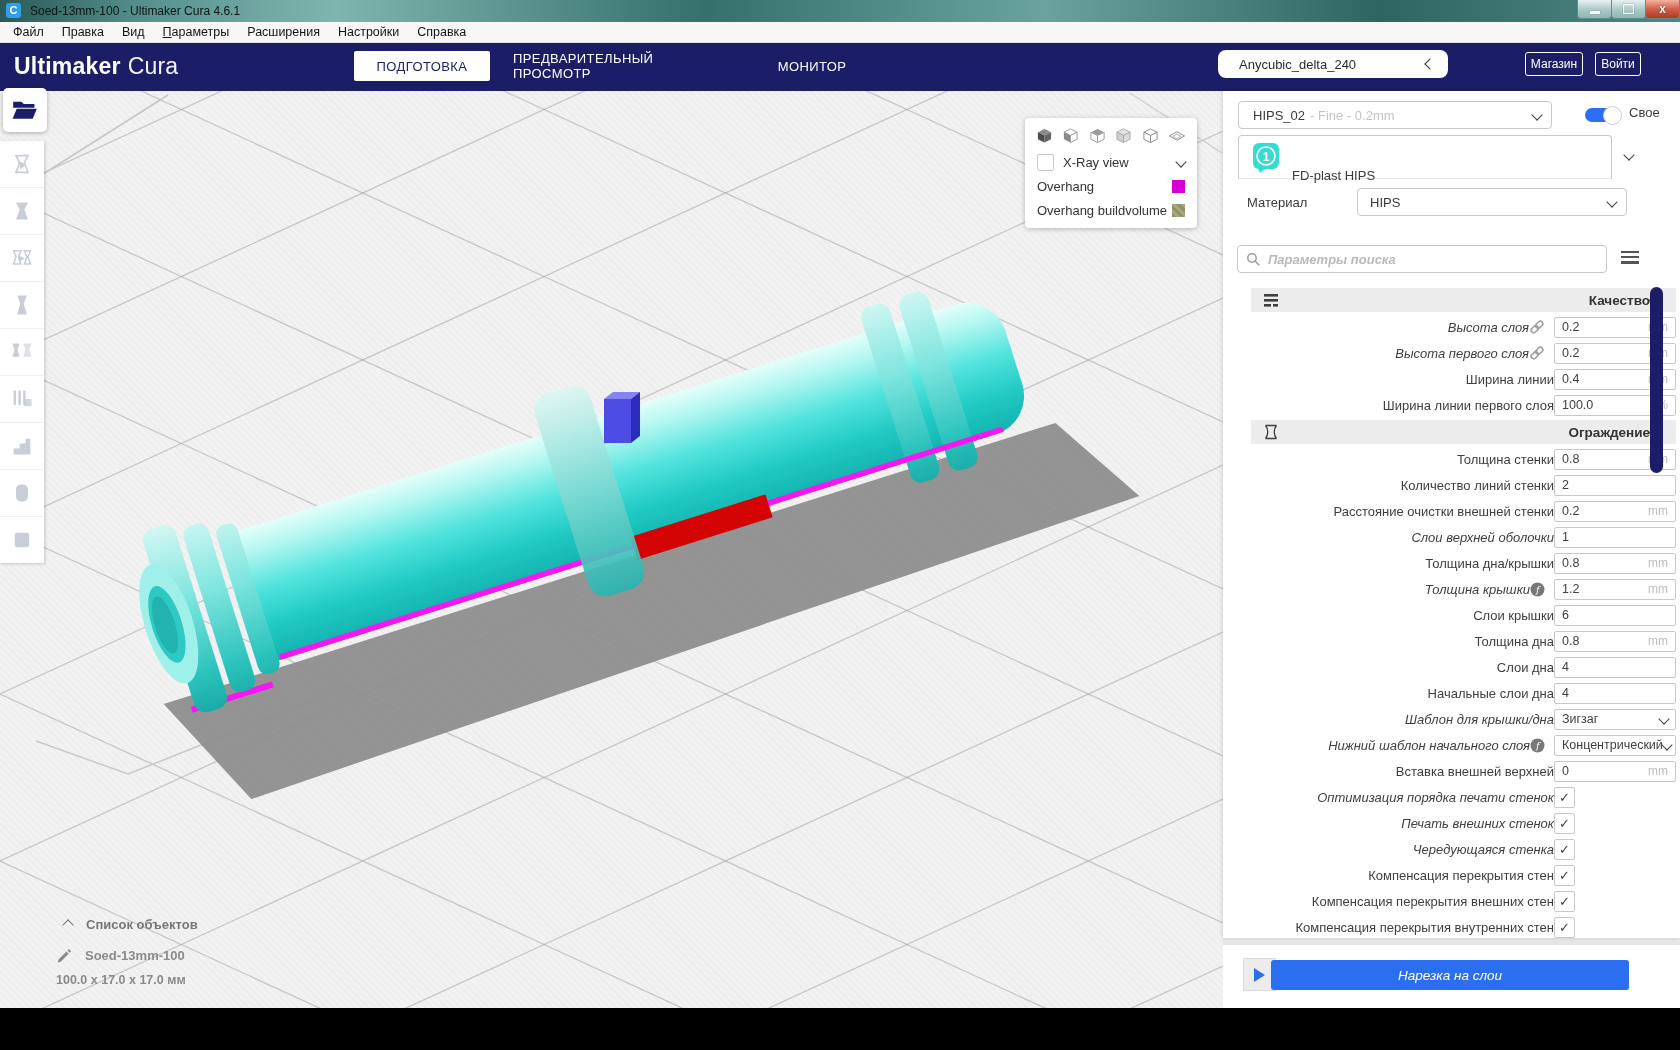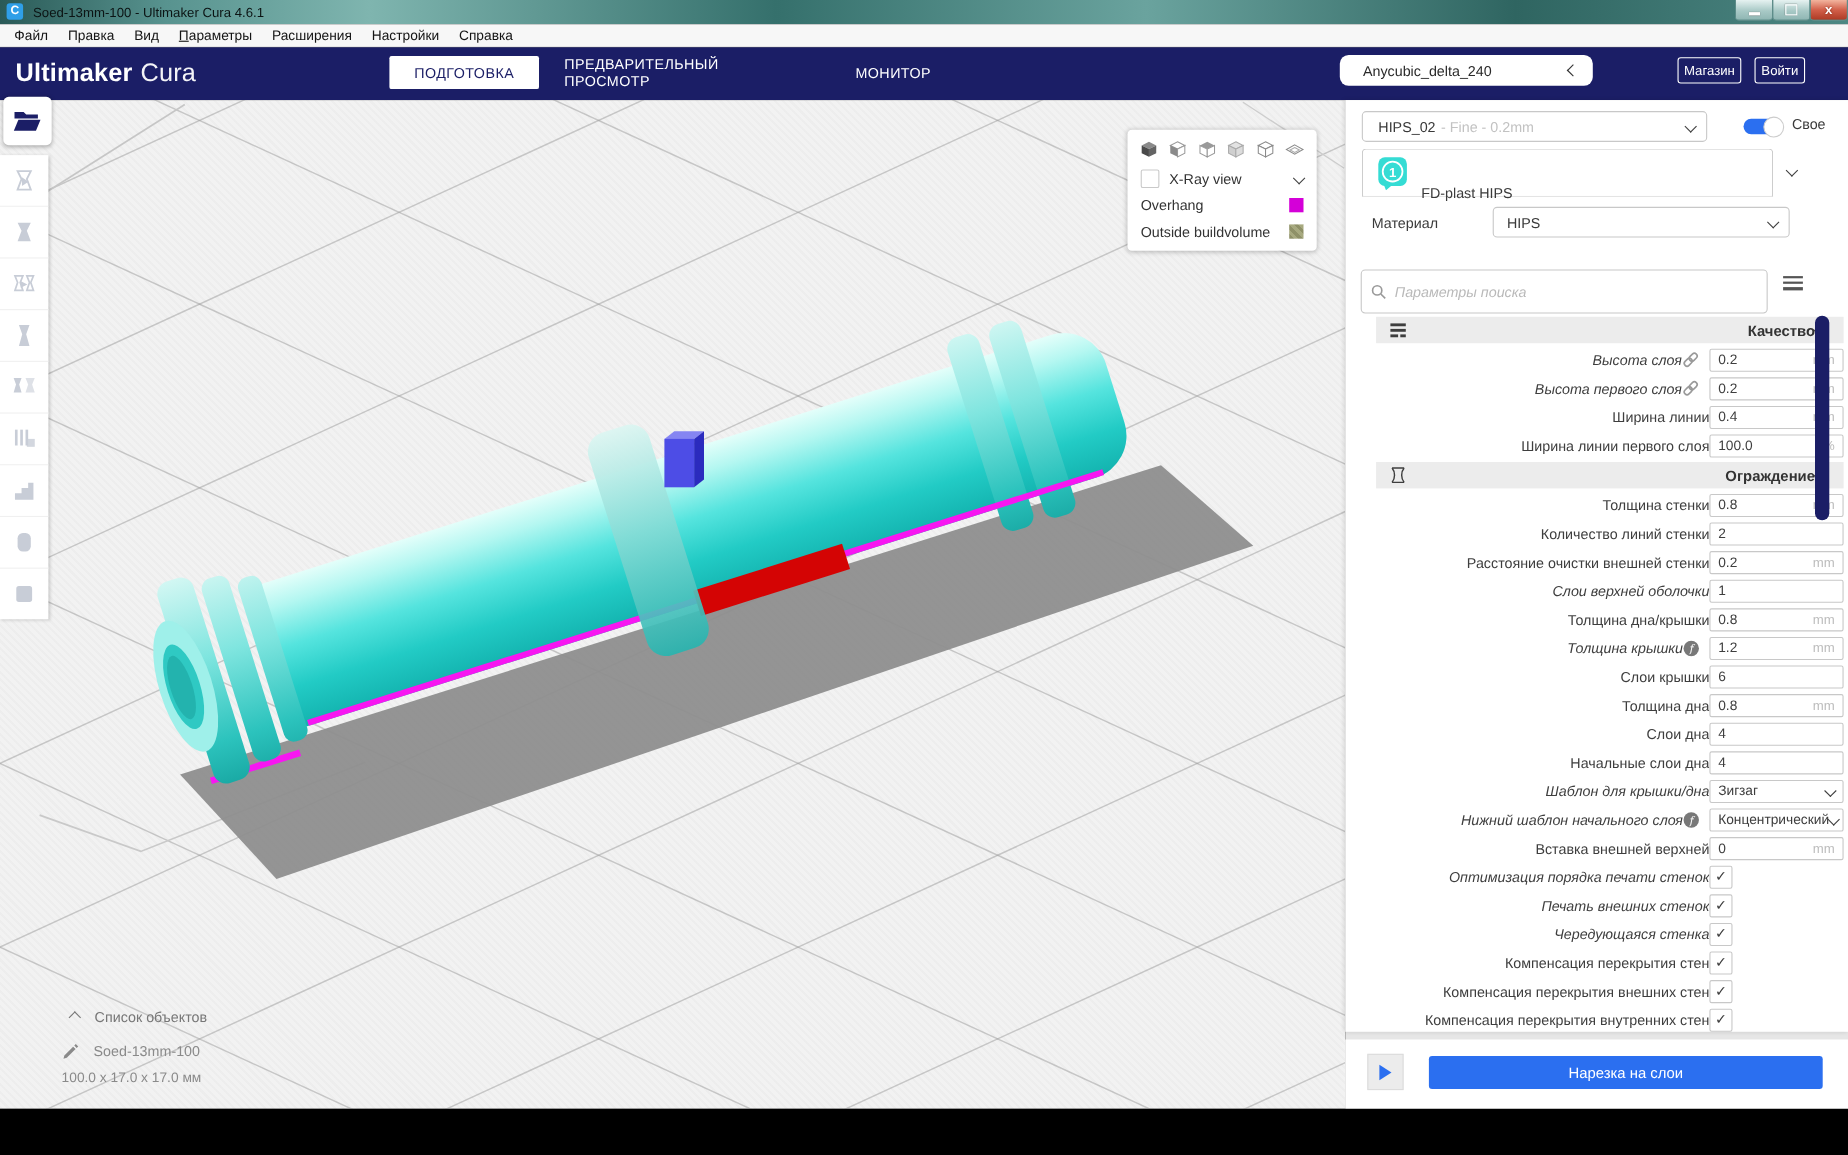--- a/index.html
+++ b/index.html
@@ -55,36 +55,36 @@
   
   .view-panel{left:1025px;top:118px;width:172px;background:#fff;border-radius:4px;
     box-shadow:0 1px 5px rgba(0,0,0,.25);padding:7px 0 6px 0;}
   .vp-icons{display:flex;justify-content:space-between;align-items:center;padding:2px 11px 6px 11px;}
   .vp-row{display:flex;align-items:center;height:24px;padding:0 12px;font-size:13px;color:#333;}
   .vp-check{width:15px;height:15px;border:1px solid #c9c9c9;border-radius:2px;background:#fff;margin-right:9px;flex:none;}
   .vp-spacer{flex:1;}
   .swatch{width:13px;height:13px;flex:none;}
 
   
-  .objrow{display:flex;align-items:center;color:#777;font-size:13px;}
+  .objrow{display:flex;align-items:center;color:#777;font-size:13px;font-weight:bold;}
 
   
   .right-bg{left:1223px;top:91px;width:457px;height:917px;background:#e6e6e6;}
   .settings-card{left:1223px;top:91px;width:457px;height:847px;background:#fff;box-shadow:-1px 0 4px rgba(0,0,0,.12);}
   .box{border:1px solid #c8c8c8;border-radius:4px;background:#fff;box-sizing:border-box;display:flex;align-items:center;}
   .profile-select{position:absolute;left:15px;top:10px;width:314px;height:28px;padding:0 10px 0 14px;font-size:13px;color:#3a3a3a;justify-content:space-between;}
   .profile-detail{color:#c2c2c2;margin-left:5px;}
   .toggle{position:absolute;left:362px;top:17px;width:34px;height:14px;background:#2b6ff0;border-radius:7px;}
   .toggle .knob{position:absolute;right:-3px;top:-2.5px;width:19px;height:19px;background:#fff;border:1px solid #ccc;border-radius:50%;box-sizing:border-box;}
   .toggle-label{position:absolute;left:406px;top:14px;font-size:13px;color:#3a3a3a;}
   .extruder-tab{position:absolute;left:15px;top:44px;width:372px;height:42px;border:1px solid #c8c8c8;
     border-radius:4px 4px 0 0;border-bottom:1px solid #e2e2e2;display:flex;align-items:center;background:#fff;}
   .mat-label{position:absolute;left:24px;top:104px;font-size:13px;color:#3a3a3a;}
   .mat-select{position:absolute;left:134px;top:97px;width:270px;height:28px;padding:0 10px 0 12px;font-size:13px;color:#3a3a3a;}
-  .search-box{position:absolute;left:14px;top:154px;width:370px;height:40px;padding:0 8px;}
+  .search-box{position:absolute;left:14px;top:154px;width:370px;height:28px;padding:0 8px;font-weight:bold;}
   .search-ph{font-style:italic;color:#b9b9b9;font-size:13px;margin-left:7px;}
   .hamburger{position:absolute;left:398px;top:160px;width:18px;}
   .hamburger div{height:2.2px;background:#555;margin-bottom:3px;}
   .spacer{flex:1;}
 
   .settings-list{position:absolute;left:28px;top:195px;width:425px;text-align:right;}
   .srow{display:flex;align-items:center;height:26px;}
   .srow.section{height:24px;background:#ececec;margin:2px 0;}
   .sic{width:22px;margin-left:12px;display:flex;align-items:center;}
   .stitle{font-size:13.5px;font-weight:bold;color:#333;margin-left:10px;flex:1;}
@@ -97,22 +97,22 @@
   .vbox .unit{color:#bcbcbc;font-size:12px;}
   .cwrap{width:122px;flex:none;display:flex;}
   .cbox{width:19px;height:19px;border:1px solid #c8c8c8;border-radius:2px;background:#fff;
     display:flex;align-items:center;justify-content:center;font-size:13px;color:#3e3e3e;font-weight:bold;}
   .scrollbar{position:absolute;left:427px;top:196px;width:13px;height:186px;background:#1b1e66;border-radius:7px;}
 
   .action-card{left:1223px;top:945px;width:457px;height:63px;background:#fff;}
   .play-btn{position:absolute;left:20px;top:13px;width:33px;height:33px;background:#ececec;border:1px solid #dcdcdc;
     box-sizing:border-box;display:flex;align-items:center;justify-content:center;}
   .play-tri{width:0;height:0;border-left:11px solid #2b6ff0;border-top:7px solid transparent;border-bottom:7px solid transparent;}
-  .slice-btn{position:absolute;left:76px;top:15px;width:358px;height:30px;background:#2b6ff0;border-radius:3px;
-    color:#fff;font-size:13.5px;display:flex;align-items:center;justify-content:center;}
+  .slice-btn{position:absolute;left:48px;top:15px;width:358px;height:30px;background:#2b6ff0;border-radius:3px;
+    color:#fff;font-size:13.5px;display:flex;align-items:center;justify-content:center;font-style:italic;}
 
   .black-band{left:0;top:1008px;width:1680px;height:42px;background:#000;}
 </style>
 </head>
 <body>
 
 <div class="abs titlebar">
   <div class="abs app-icon">C</div>
   <div class="abs title-text">Soed-13mm-100 - Ultimaker Cura 4.6.1</div>
   <div class="abs winbtn" style="left:1577px;width:33px;">
@@ -276,21 +276,21 @@
       <span>X-Ray view</span>
       <span class="vp-spacer"></span>
       <span class="chv"></span>
     </div>
     <div class="vp-row">
       <span>Overhang</span>
       <span class="vp-spacer"></span>
       <span class="swatch" style="background: rgb(212, 0, 216);"></span>
     </div>
     <div class="vp-row">
-      <span>Outside buildvolume</span>
+      <span>Overhang buildvolume</span>
       <span class="vp-spacer"></span>
       <span class="swatch" style="background:repeating-linear-gradient(45deg,#8f9168 0 3px,#a7a97f 3px 6px);"></span>
     </div>
   </div>
 
   <div class="abs objrow" style="left:64px;top:826px;">
     <span class="chv up"></span>
     <span style="margin-left:14px;">Список объектов</span>
   </div>
   <div class="abs objrow" style="left:56px;top:856px;color:#8a8a8a;">

